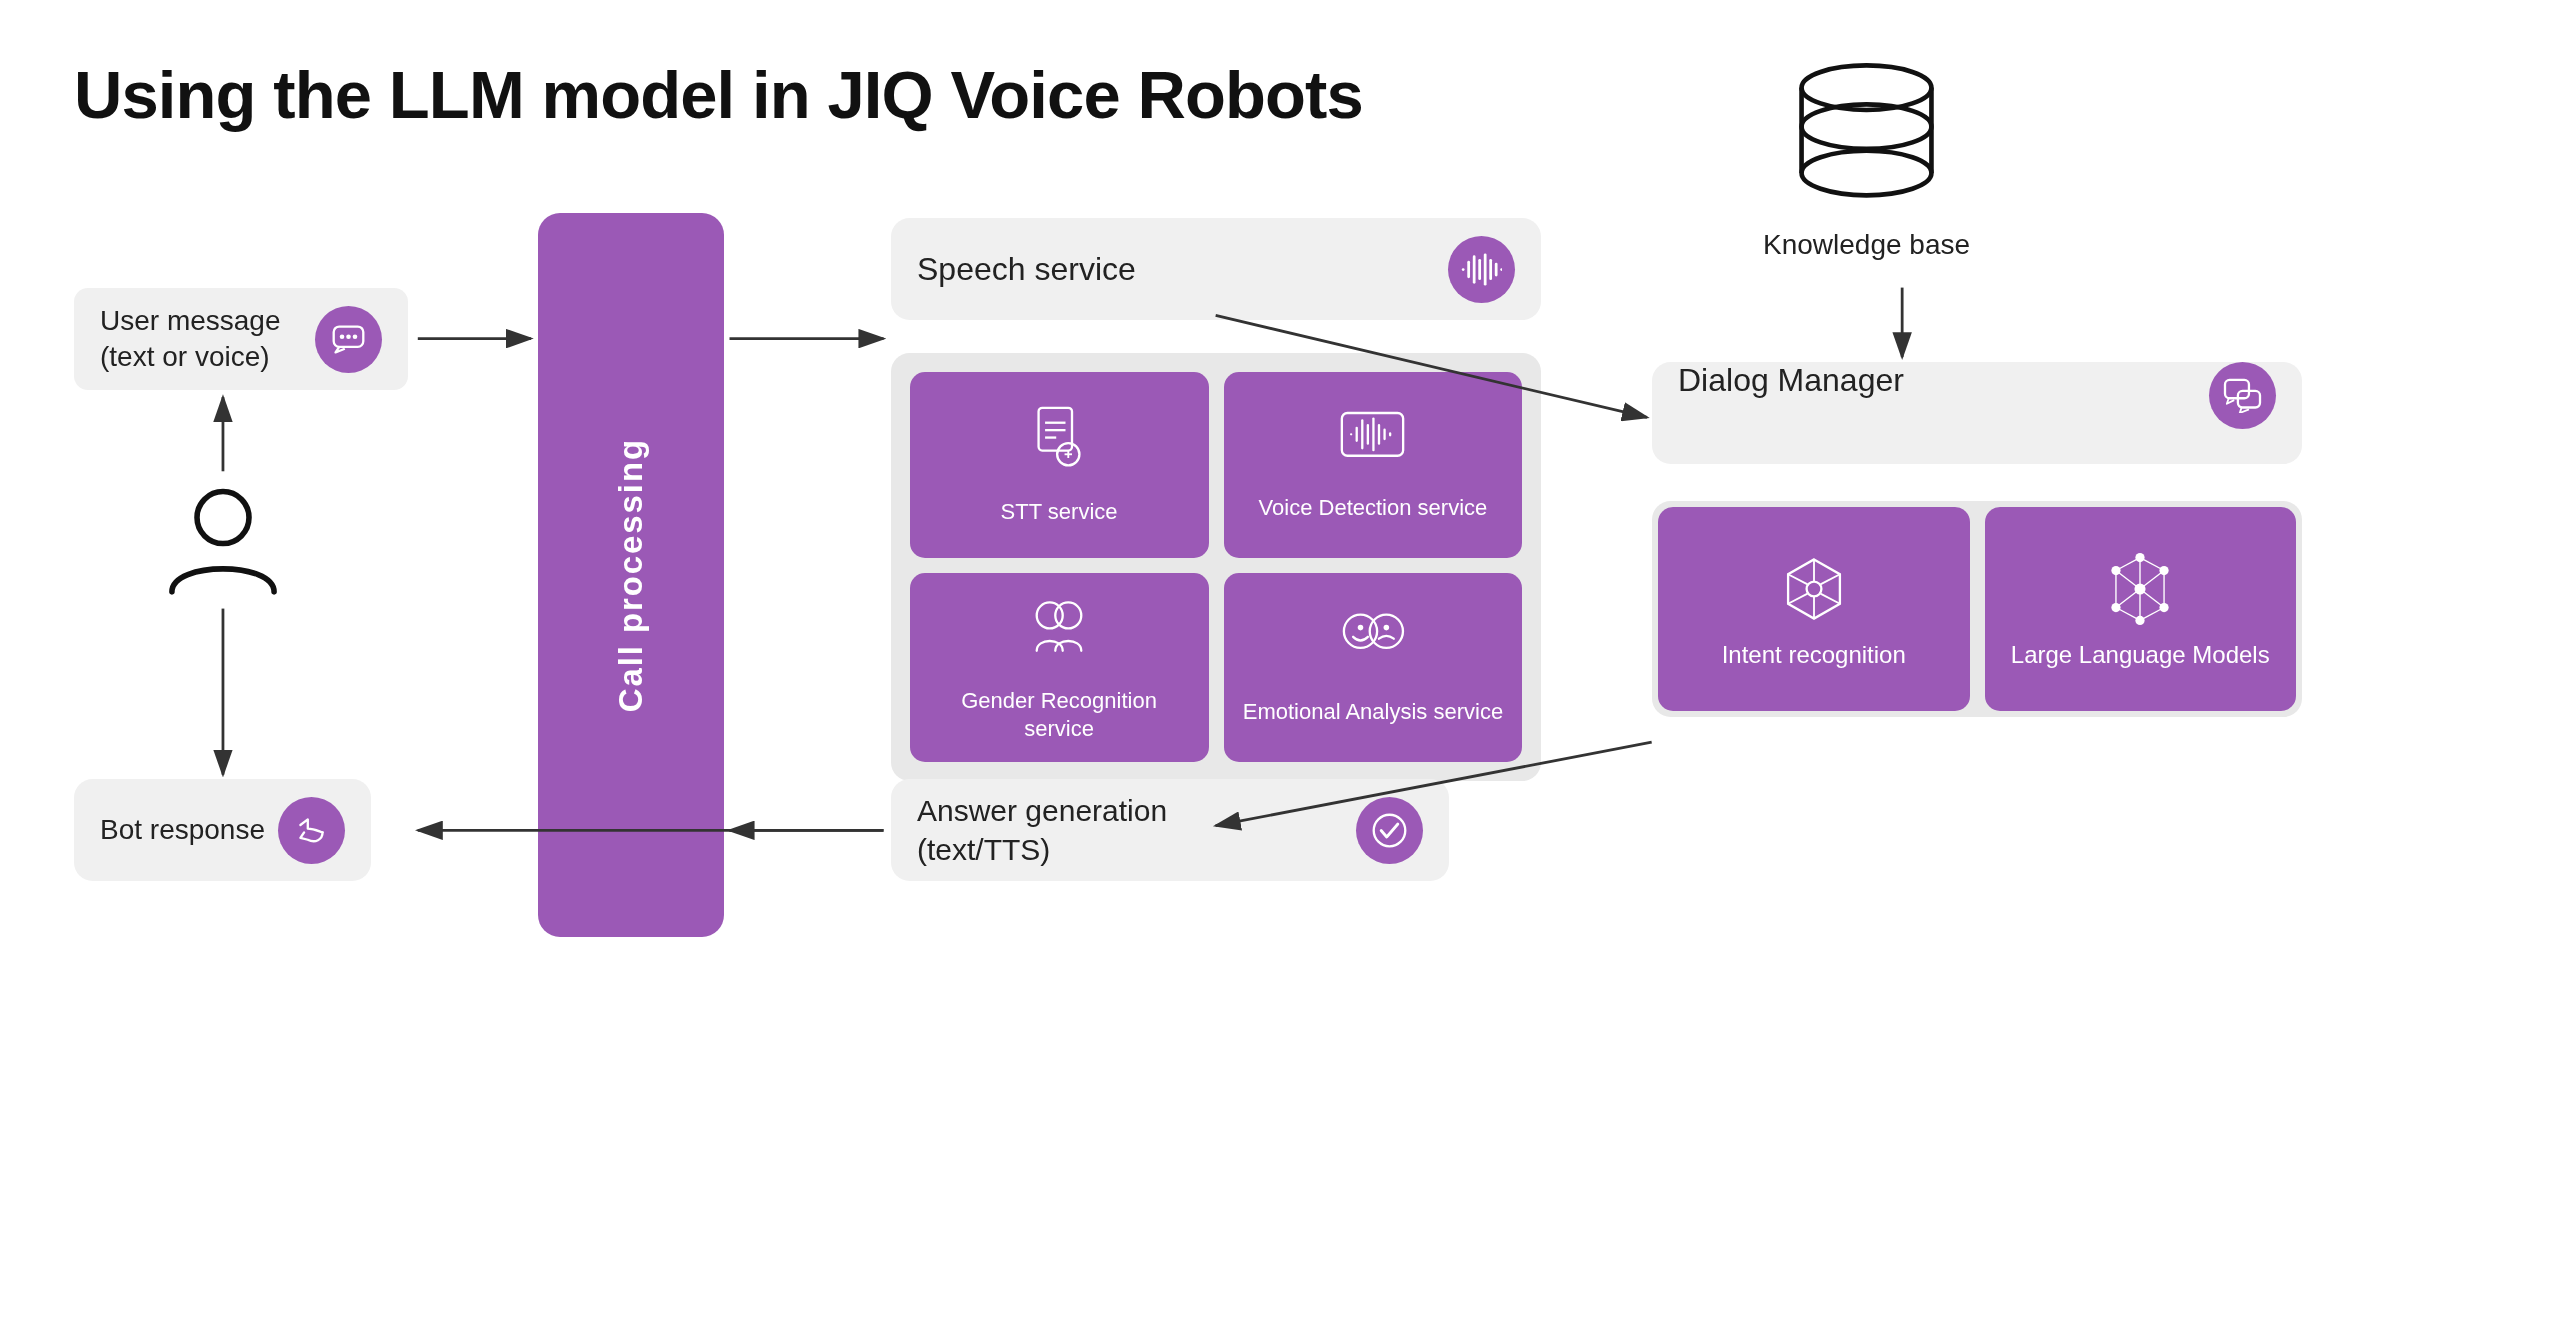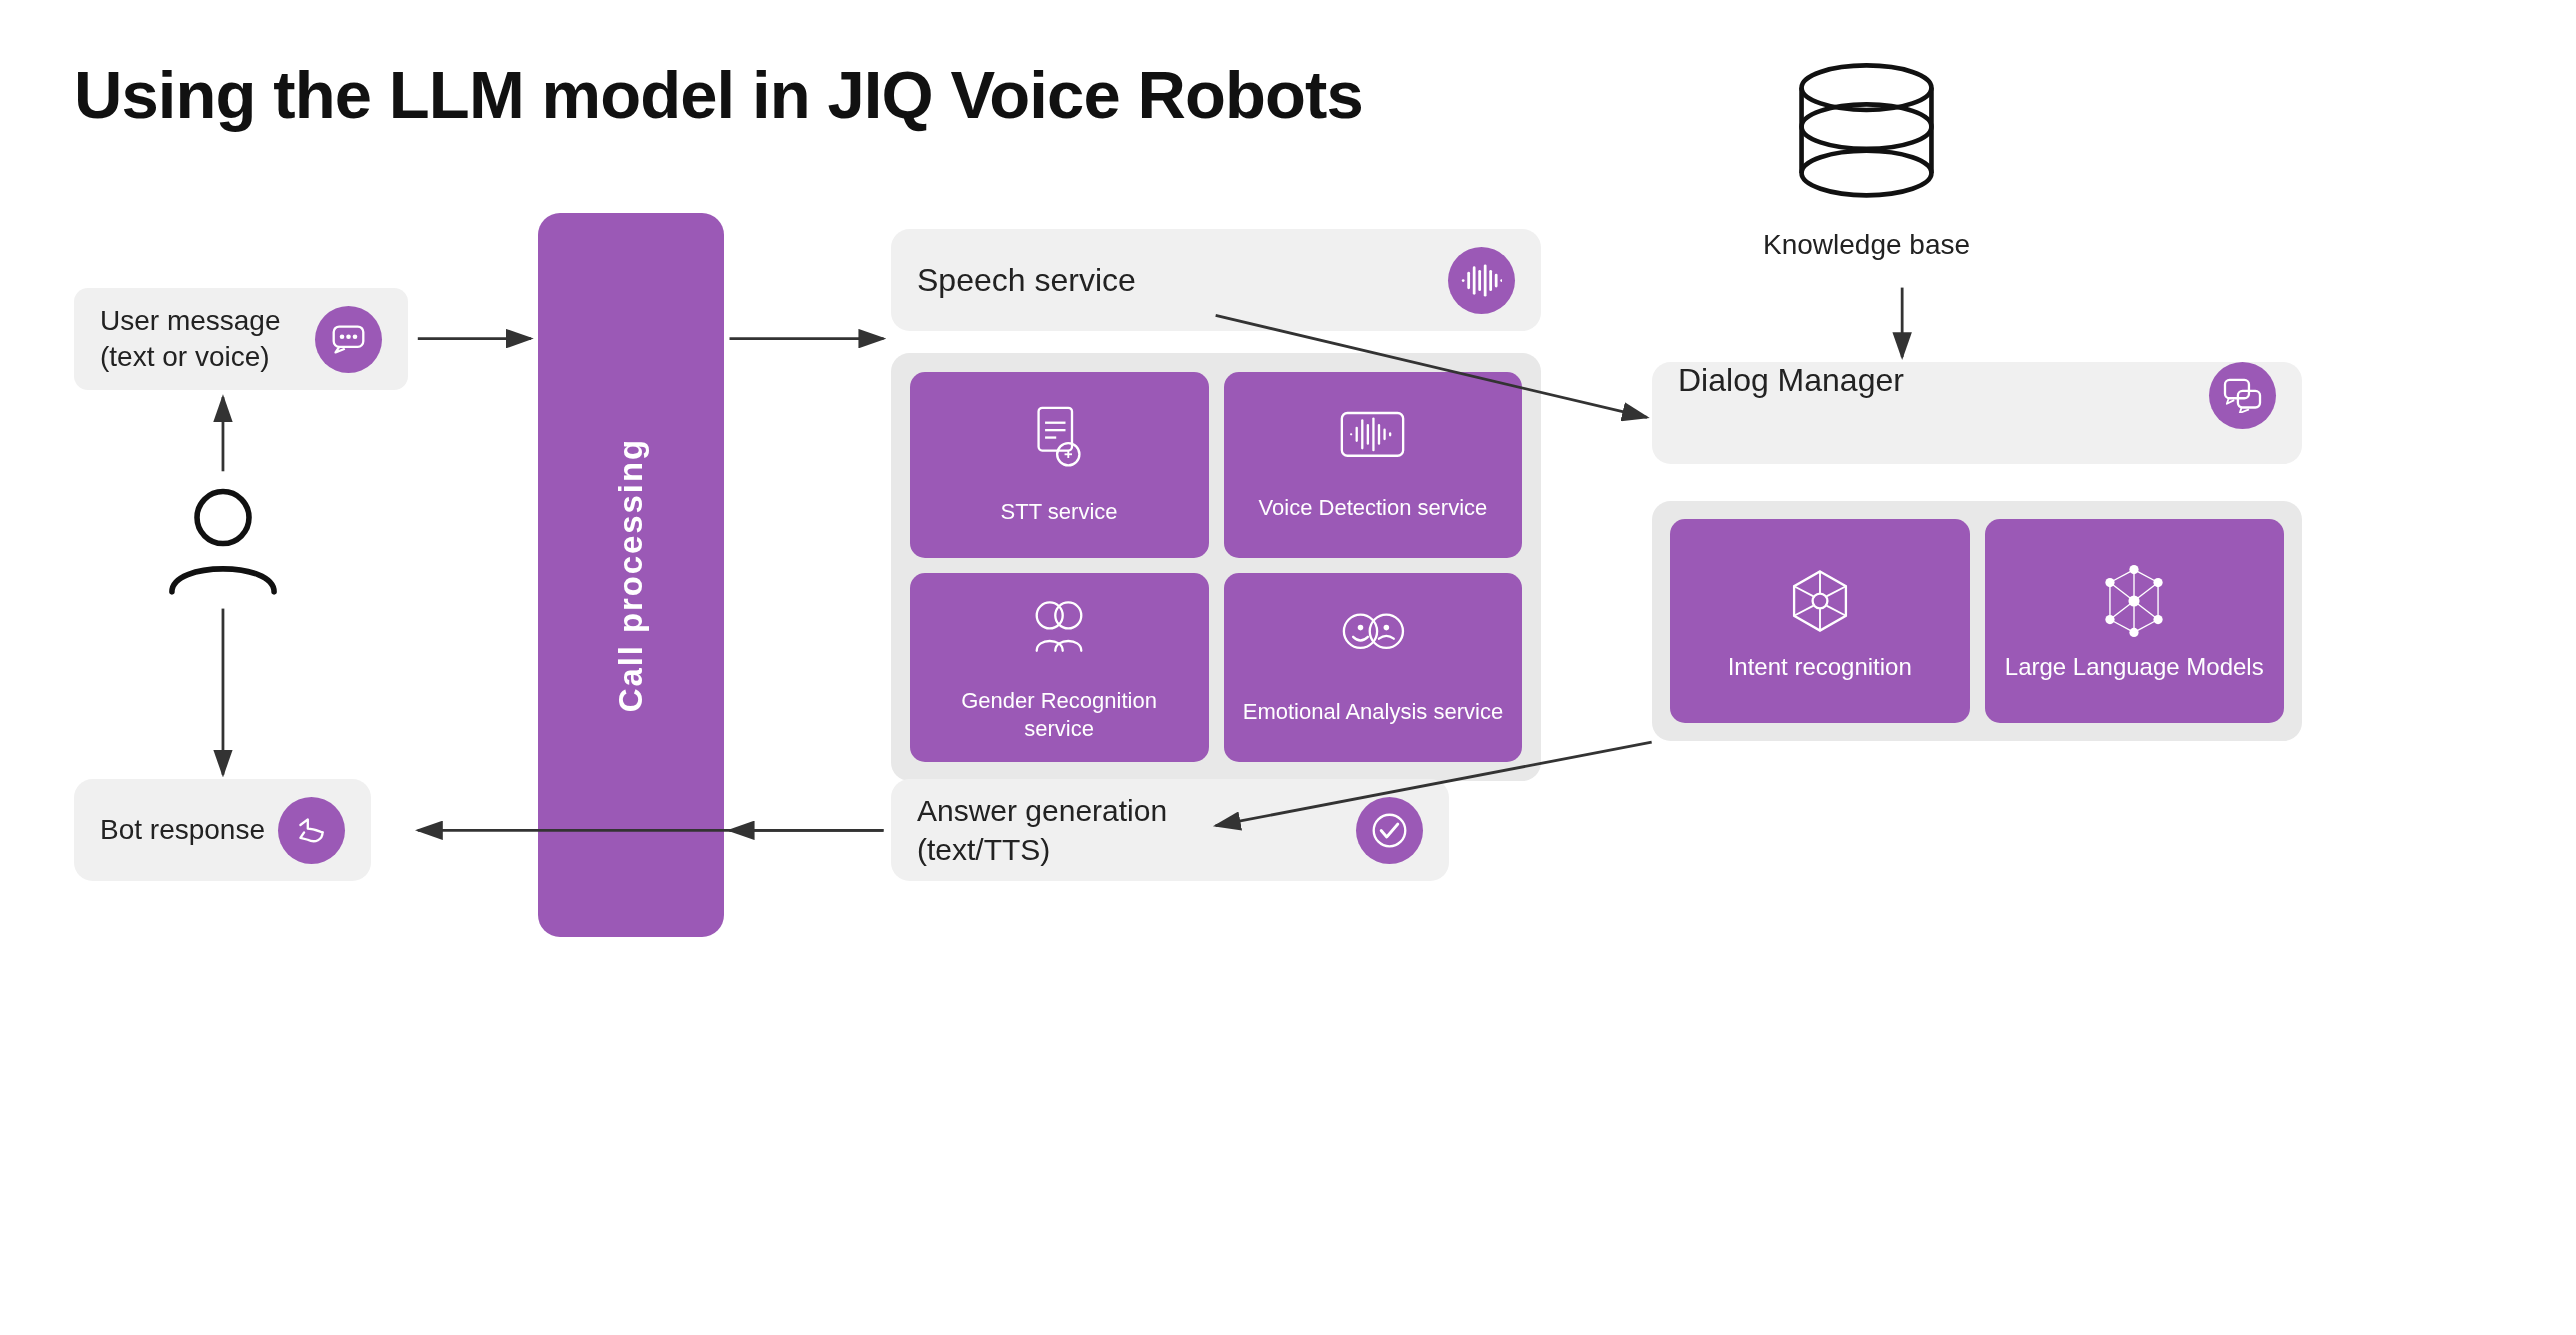--- a/index.html
+++ b/index.html
@@ -100,21 +100,21 @@
       font-weight: 600;
       color: white;
       writing-mode: vertical-rl;
       transform: rotate(180deg);
       letter-spacing: 1.9px;
     }
 
     
     .speech-service-box {
       position: absolute;
-      top: 229px;
+      top: 218px;
       left: 891px;
       width: 650px;
       height: 102px;
       background: #f0f0f0;
       border-radius: 18.6px;
       display: flex;
       align-items: center;
       justify-content: space-between;
       padding: 0 26px;
     }
@@ -214,21 +214,21 @@
     }
 
     
     .llm-grid {
       position: absolute;
       top: 501px;
       left: 1652px;
       width: 650px;
       background: #e8e8e8;
       border-radius: 18.6px;
-      padding: 18px;
+      padding: 6px;
       display: grid;
       grid-template-columns: 1fr 1fr;
       gap: 15px;
     }
     .llm-card {
       background: #9B59B6;
       border-radius: 15px;
       display: flex;
       flex-direction: column;
       align-items: center;

